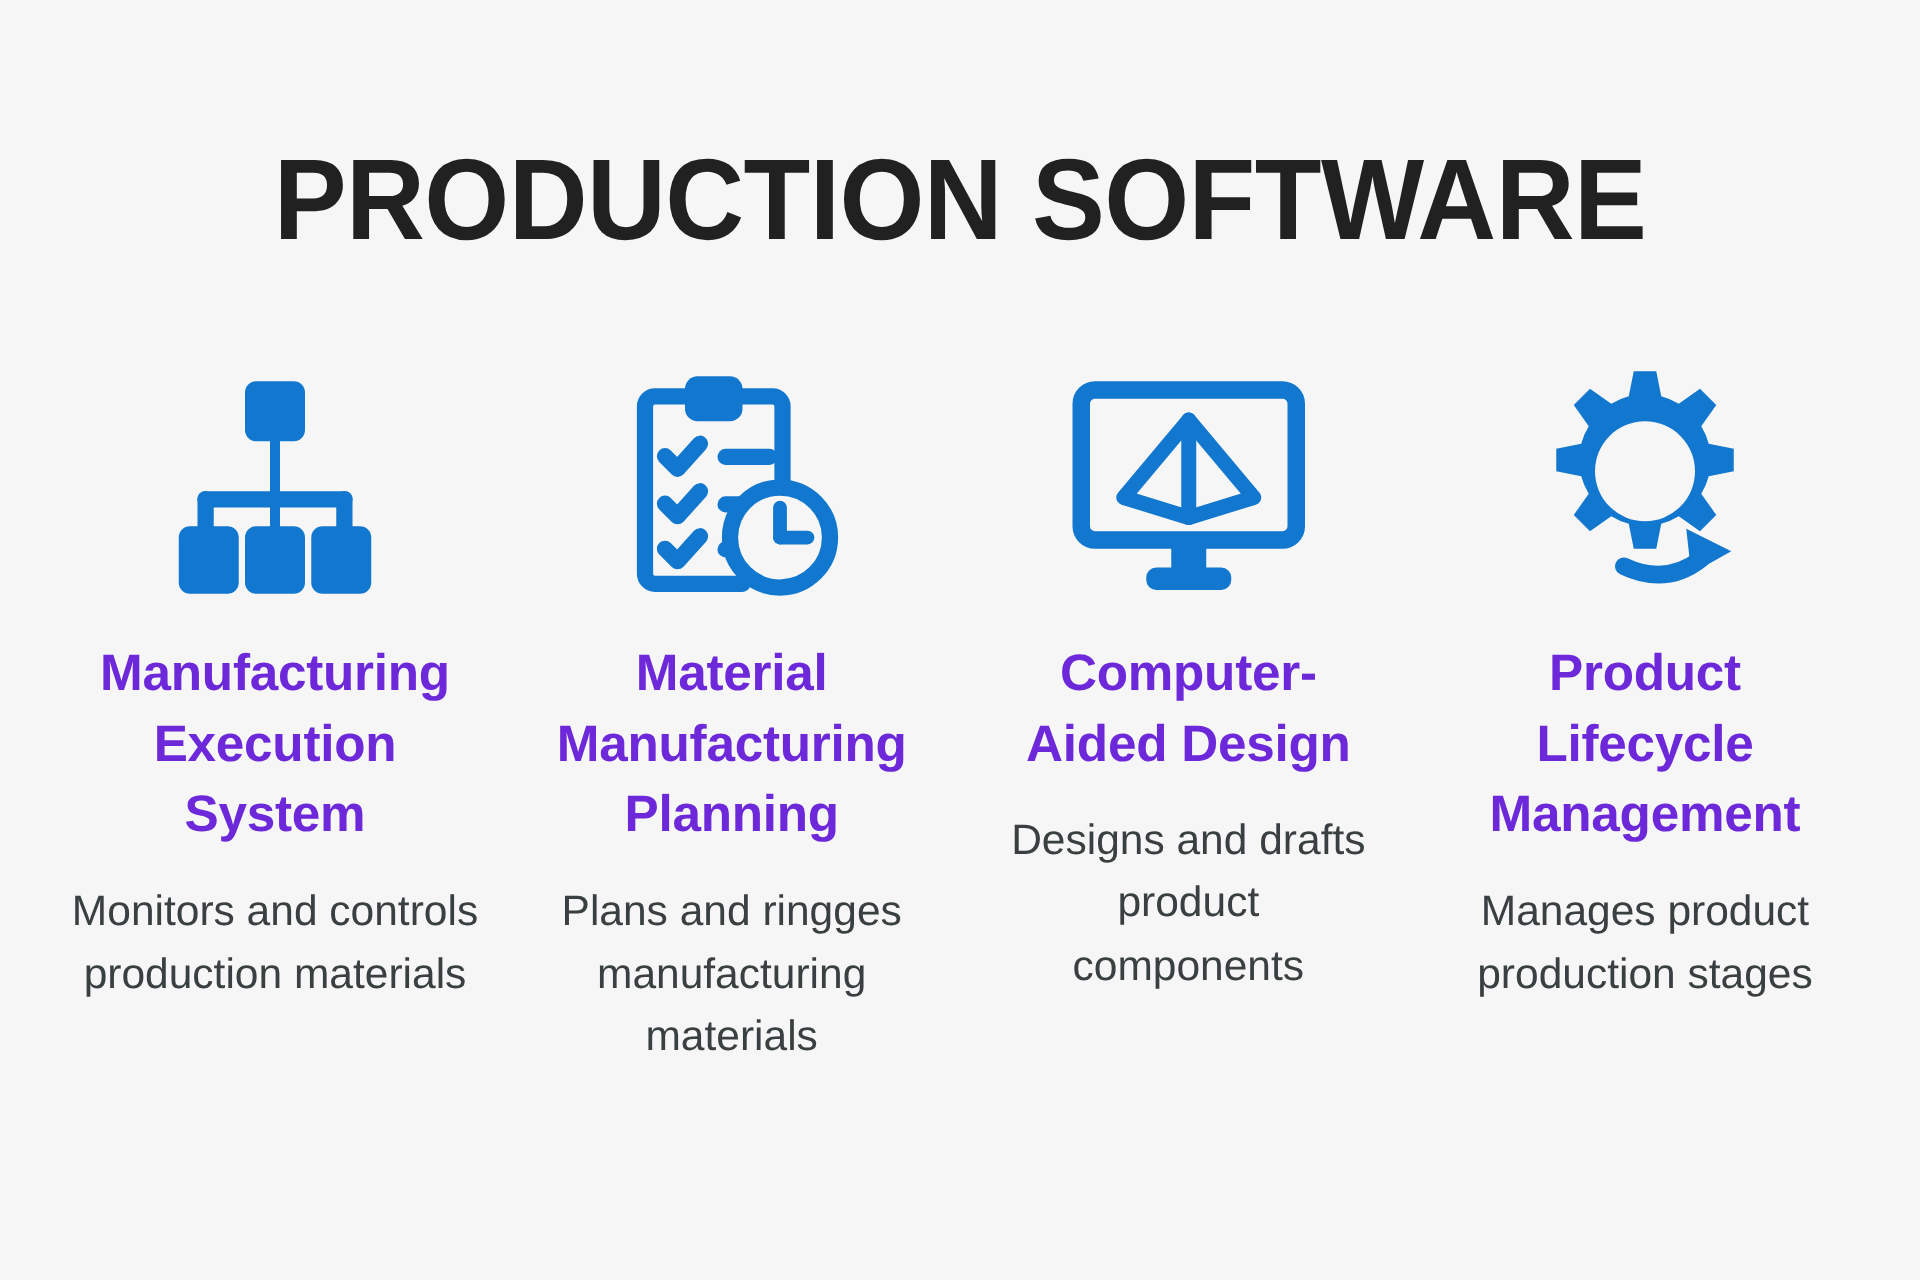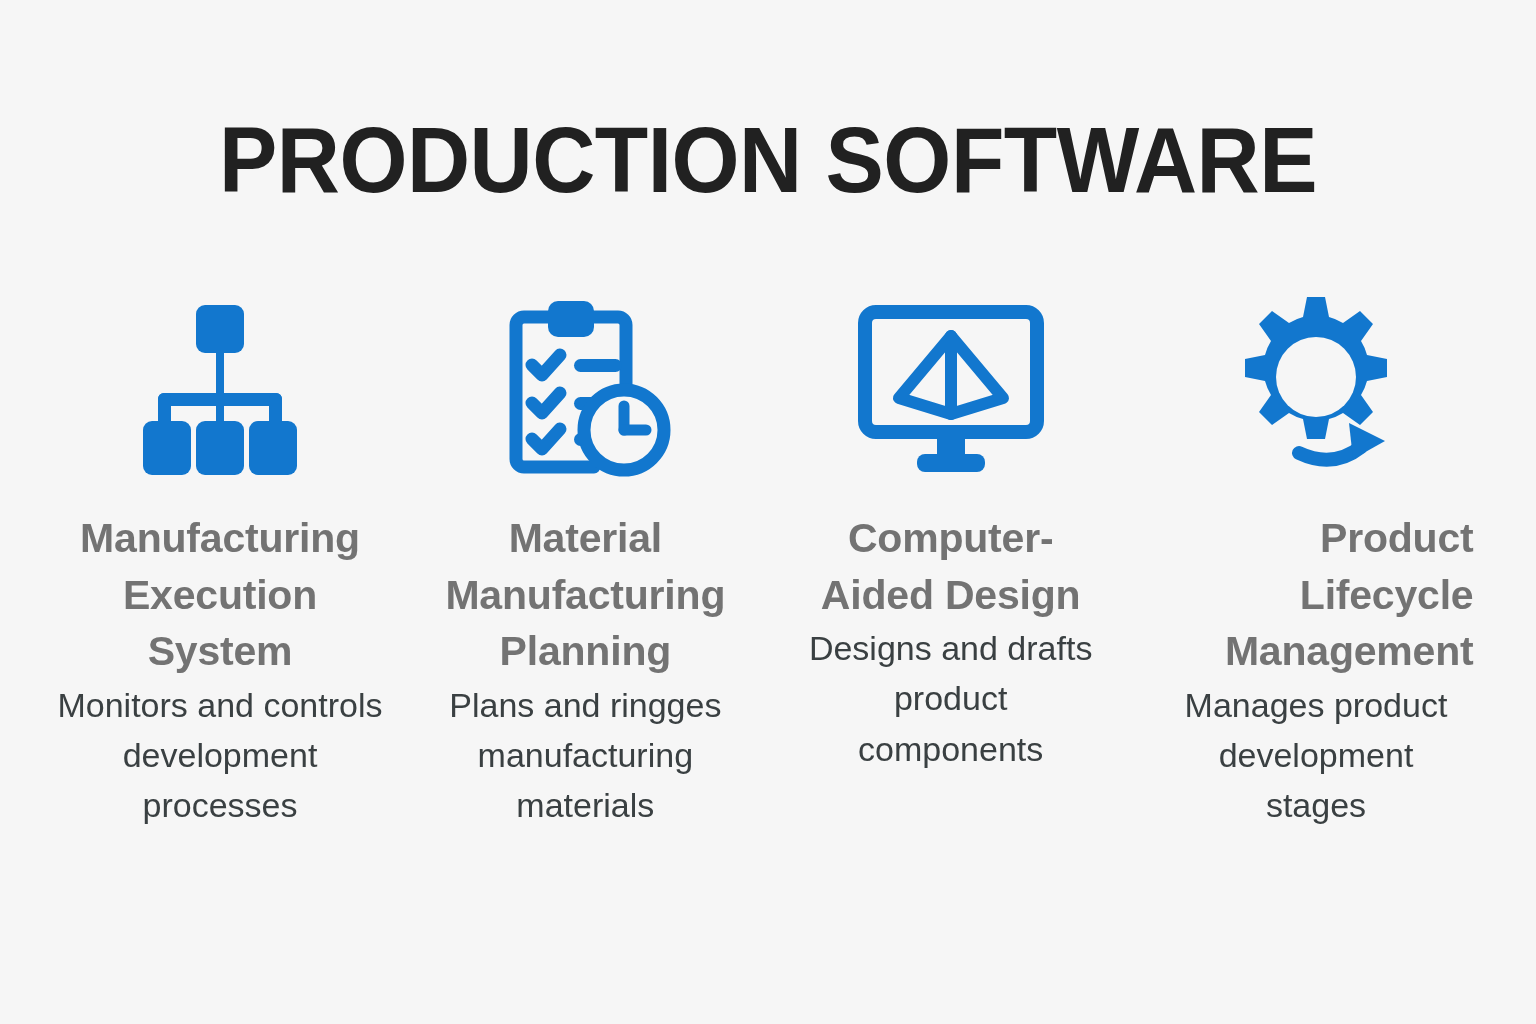--- a/index.html
+++ b/index.html
@@ -58,38 +58,39 @@
     justify-content: center;
   }
   .icon-box svg {
     display: block;
   }
   .col-heading {
     margin-top: 22px;
     font-size: 41px;
     font-weight: 700;
     line-height: 1.38;
-    color: #737373;
+    color: #6d28d9;
     text-align: center;
     letter-spacing: -0.2px;
     width: 330px;
   }
   .col-desc {
+    margin-top: 24px;
     font-size: 34px;
     font-weight: 400;
     line-height: 1.48;
     color: #3a4042;
     text-align: center;
     width: 320px;
   }
   .col-1 .col-heading, .col-1 .col-desc { width: 330px; }
   .col-2 .col-desc { width: 330px; }
   .col-3 .col-heading { width: 260px; }
   .col-3 .col-desc { width: 290px; }
-  .col-4 .col-heading { width: 315px; text-align: right; }
+  .col-4 .col-heading { width: 315px; }
   .col-4 .col-desc { width: 280px; }
 </style>
 </head>
 <body>
 
 <div class="page">
 
   <div class="title">PRODUCTION SOFTWARE</div>
 
   <div class="columns">
@@ -104,21 +105,21 @@
             <rect x="33" y="100" width="13" height="34" rx="6"></rect>
             <rect x="144" y="100" width="13" height="34" rx="6"></rect>
             <rect x="91" y="100" width="8" height="34"></rect>
             <rect x="18" y="128" width="48" height="54" rx="9"></rect>
             <rect x="71" y="128" width="48" height="54" rx="9"></rect>
             <rect x="124" y="128" width="48" height="54" rx="9"></rect>
           </g>
         </svg>
       </div>
       <div class="col-heading">Manufacturing Execution System</div>
-      <div class="col-desc">Monitors and controls development processes</div>
+      <div class="col-desc">Monitors and controls production materials</div>
     </div>
 
     <div class="col col-2">
       <div class="icon-box">
         <svg width="190" height="190" viewBox="0 0 190 190" aria-hidden="true">
           <g fill="none" stroke="#1277ce" stroke-width="13" stroke-linecap="round" stroke-linejoin="round">
             <path d="M58 24 H34 a8 8 0 0 0 -8 8 V166 a8 8 0 0 0 8 8 H104"></path>
             <path d="M104 24 H128 a8 8 0 0 1 8 8 V96"></path>
           </g>
           <rect x="58" y="8" width="46" height="36" rx="10" fill="#1277ce"></rect>
@@ -166,17 +167,17 @@
             <path d="M86 4 h18 l4 20 a52 52 0 0 1 14 6 l17 -12 l13 13 l-12 17 a52 52 0 0 1 6 14 l20 4 v18 l-20 4 a52 52 0 0 1 -6 14 l12 17 l-13 13 l-17 -12 a52 52 0 0 1 -14 6 l-4 20 h-18 l-4 -20 a52 52 0 0 1 -14 -6 l-17 12 l-13 -13 l12 -17 a52 52 0 0 1 -6 -14 l-20 -4 v-18 l20 -4 a52 52 0 0 1 6 -14 l-12 -17 l13 -13 l17 12 a52 52 0 0 1 14 -6 Z"></path>
             <circle cx="95" cy="84" r="40" fill="#f6f6f6"></circle>
           </g>
           <g fill="none" stroke="#1277ce" stroke-width="14" stroke-linecap="round">
             <path d="M78 160 q34 16 62 -6"></path>
           </g>
           <path d="M128 130 L164 148 L132 166 Z" fill="#1277ce"></path>
         </svg>
       </div>
       <div class="col-heading">Product Lifecycle Management</div>
-      <div class="col-desc">Manages product development stages</div>
+      <div class="col-desc">Manages product production stages</div>
     </div>
 
   </div>
 </div>
 
 </body></html>

